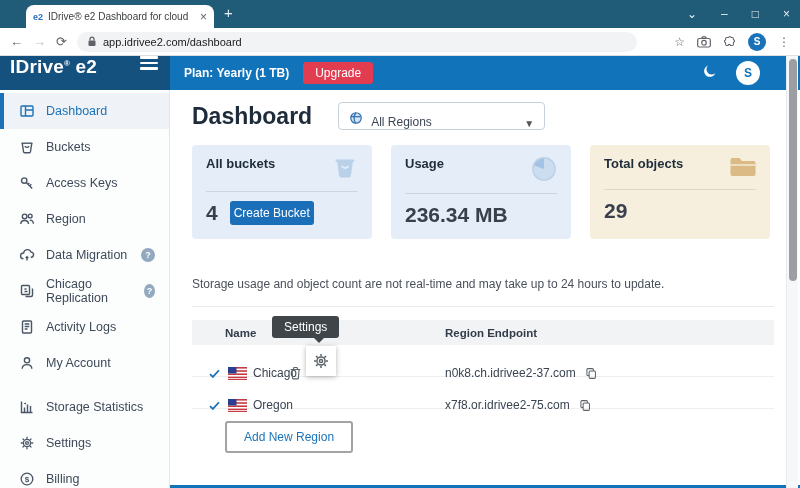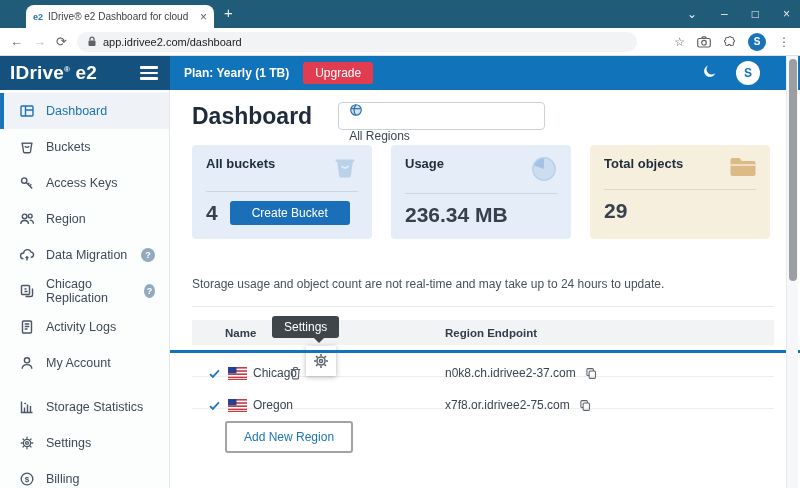--- a/index.html
+++ b/index.html
@@ -1,18 +1,18 @@
 <!DOCTYPE html>
 <html><head>
 <meta charset="utf-8">
 <style>
   * { margin:0; padding:0; box-sizing:border-box; }
   html,body { width:800px; height:488px; overflow:hidden;
     font-family:"Liberation Sans", sans-serif; background:#fff; }
-  #screen { position:relative; width:800px; height:353px; background:#e5e5e5; }
+  #screen { position:relative; width:800px; height:488px; background:#e5e5e5; }
 
   
   #tabstrip { position:absolute; left:0; top:0; width:800px; height:28px;
     background:#205c78; }
   .tab { position:absolute; left:26px; top:5px; width:188px; height:23px;
     background:#fff; border-radius:8px 8px 0 0; display:flex; align-items:center;
     padding:0 7px; gap:5px; }
   .favicon { color:#2a6fc0; font-weight:bold; font-size:9px; flex:0 0 auto; }
   .tab-title { font-size:10px; color:#3c4043; white-space:nowrap; overflow:hidden;
     text-overflow:ellipsis; flex:1; }
@@ -35,21 +35,21 @@
   .tb-icon { font-size:12px; color:#5f6368; }
   .tb-icon svg { display:block; }
   .avatar-sm { width:18px; height:18px; border-radius:50%; background:#1a73b8;
     color:#fff; font-size:10px; font-weight:bold; display:flex; align-items:center;
     justify-content:center; }
 
   
   #appheader { position:absolute; left:0; top:56px; width:800px; height:34px;
     display:flex; }
   .logo-area { width:170px; background:#14517f; color:#fff; display:flex;
-    align-items:center; padding:0 10px; }
+    align-items:flex-start; padding:0 10px; }
   .logo-text { font-size:19px; font-weight:bold; letter-spacing:.2px; }
   .logo-text sup { font-size:8px; }
   .hamburger { margin-left:auto; display:flex; flex-direction:column; gap:3px;
     cursor:pointer; padding-right:2px; }
   .hamburger i { display:block; width:18px; height:2.5px; background:#fff;
     border-radius:1px; }
   .header-main { flex:1; background:#1173b9; display:flex; align-items:center;
     padding:0 14px; gap:14px; }
   .plan-text { color:#fff; font-size:12px; font-weight:bold; }
   .upgrade-btn { background:#e23c50; color:#fff; border:none; font-size:12px;
@@ -74,36 +74,36 @@
   .help-badge { margin-left:auto; margin-right:14px; width:14px; height:14px;
     border-radius:50%; background:#93a9bf; color:#fff; font-size:9px;
     font-weight:bold; display:flex; align-items:center; justify-content:center; }
 
   
   #main { position:absolute; left:170px; top:90px; width:630px; height:398px;
     background:#fff; padding:12px 26px 0 22px; }
   .title-row { display:flex; align-items:center; gap:26px; }
   .page-title { font-size:23px; font-weight:bold; color:#1e2b3a; }
   .region-dd { width:207px; height:28px; border:1px solid #c9d1d8; border-radius:4px;
-    display:flex; align-items:flex-start; padding:0 10px; gap:8px; cursor:pointer;
-    background:#fff;flex-direction:column; }
+    display:flex; align-items:flex-end; padding:0 10px; gap:8px; cursor:pointer;
+    background:#fff; }
   .region-dd-label { font-size:12px; color:#3c4653; }
   .dd-caret { margin-left:auto; font-size:10px; color:#555; }
 
   .cards { display:flex; gap:19px; margin-top:15px;align-items:center; }
   .card { width:180px; height:94px; border-radius:4px; padding:11px 14px 10px; }
   .card.blue { background:#e4edf8; }
   .card.cream { background:#f7efdd; }
   .card-head { display:flex; justify-content:space-between; align-items:flex-start; }
   .card-title { font-size:13px; font-weight:bold; color:#1f2c3a; }
   .card-divider { border-top:1px solid rgba(60,80,110,.14); margin:7px 0 9px; }
   .card-value-row { display:flex; align-items:center; gap:12px; }
   .card-value { font-size:21px; font-weight:bold; color:#39404d; }
   .create-bucket-btn { background:#1b6fb8; color:#fff; border:none; font-size:12px;
-    padding:5px 22px; border-radius:3px; cursor:pointer;
+    padding:5px 4px; border-radius:3px; cursor:pointer;
     font-family:"Liberation Sans",sans-serif; }
 
   .note { margin-top:38px; font-size:12px; color:#49505a; }
   .sep { border:none; border-top:1px solid #e7e9eb; margin:15px 0 13px; }
 
   .regions-head { display:flex; align-items:center; justify-content:space-between; }
   .section-title { font-size:15px; font-weight:bold; color:#1f2c3a; }
   .latency-btn { display:flex; align-items:center; gap:7px; background:#fff;
     border:1px solid #a7c8e2; border-radius:4px; color:#1b74ba; font-size:12px;
     padding:6px 10px; cursor:pointer; font-family:"Liberation Sans",sans-serif; }

